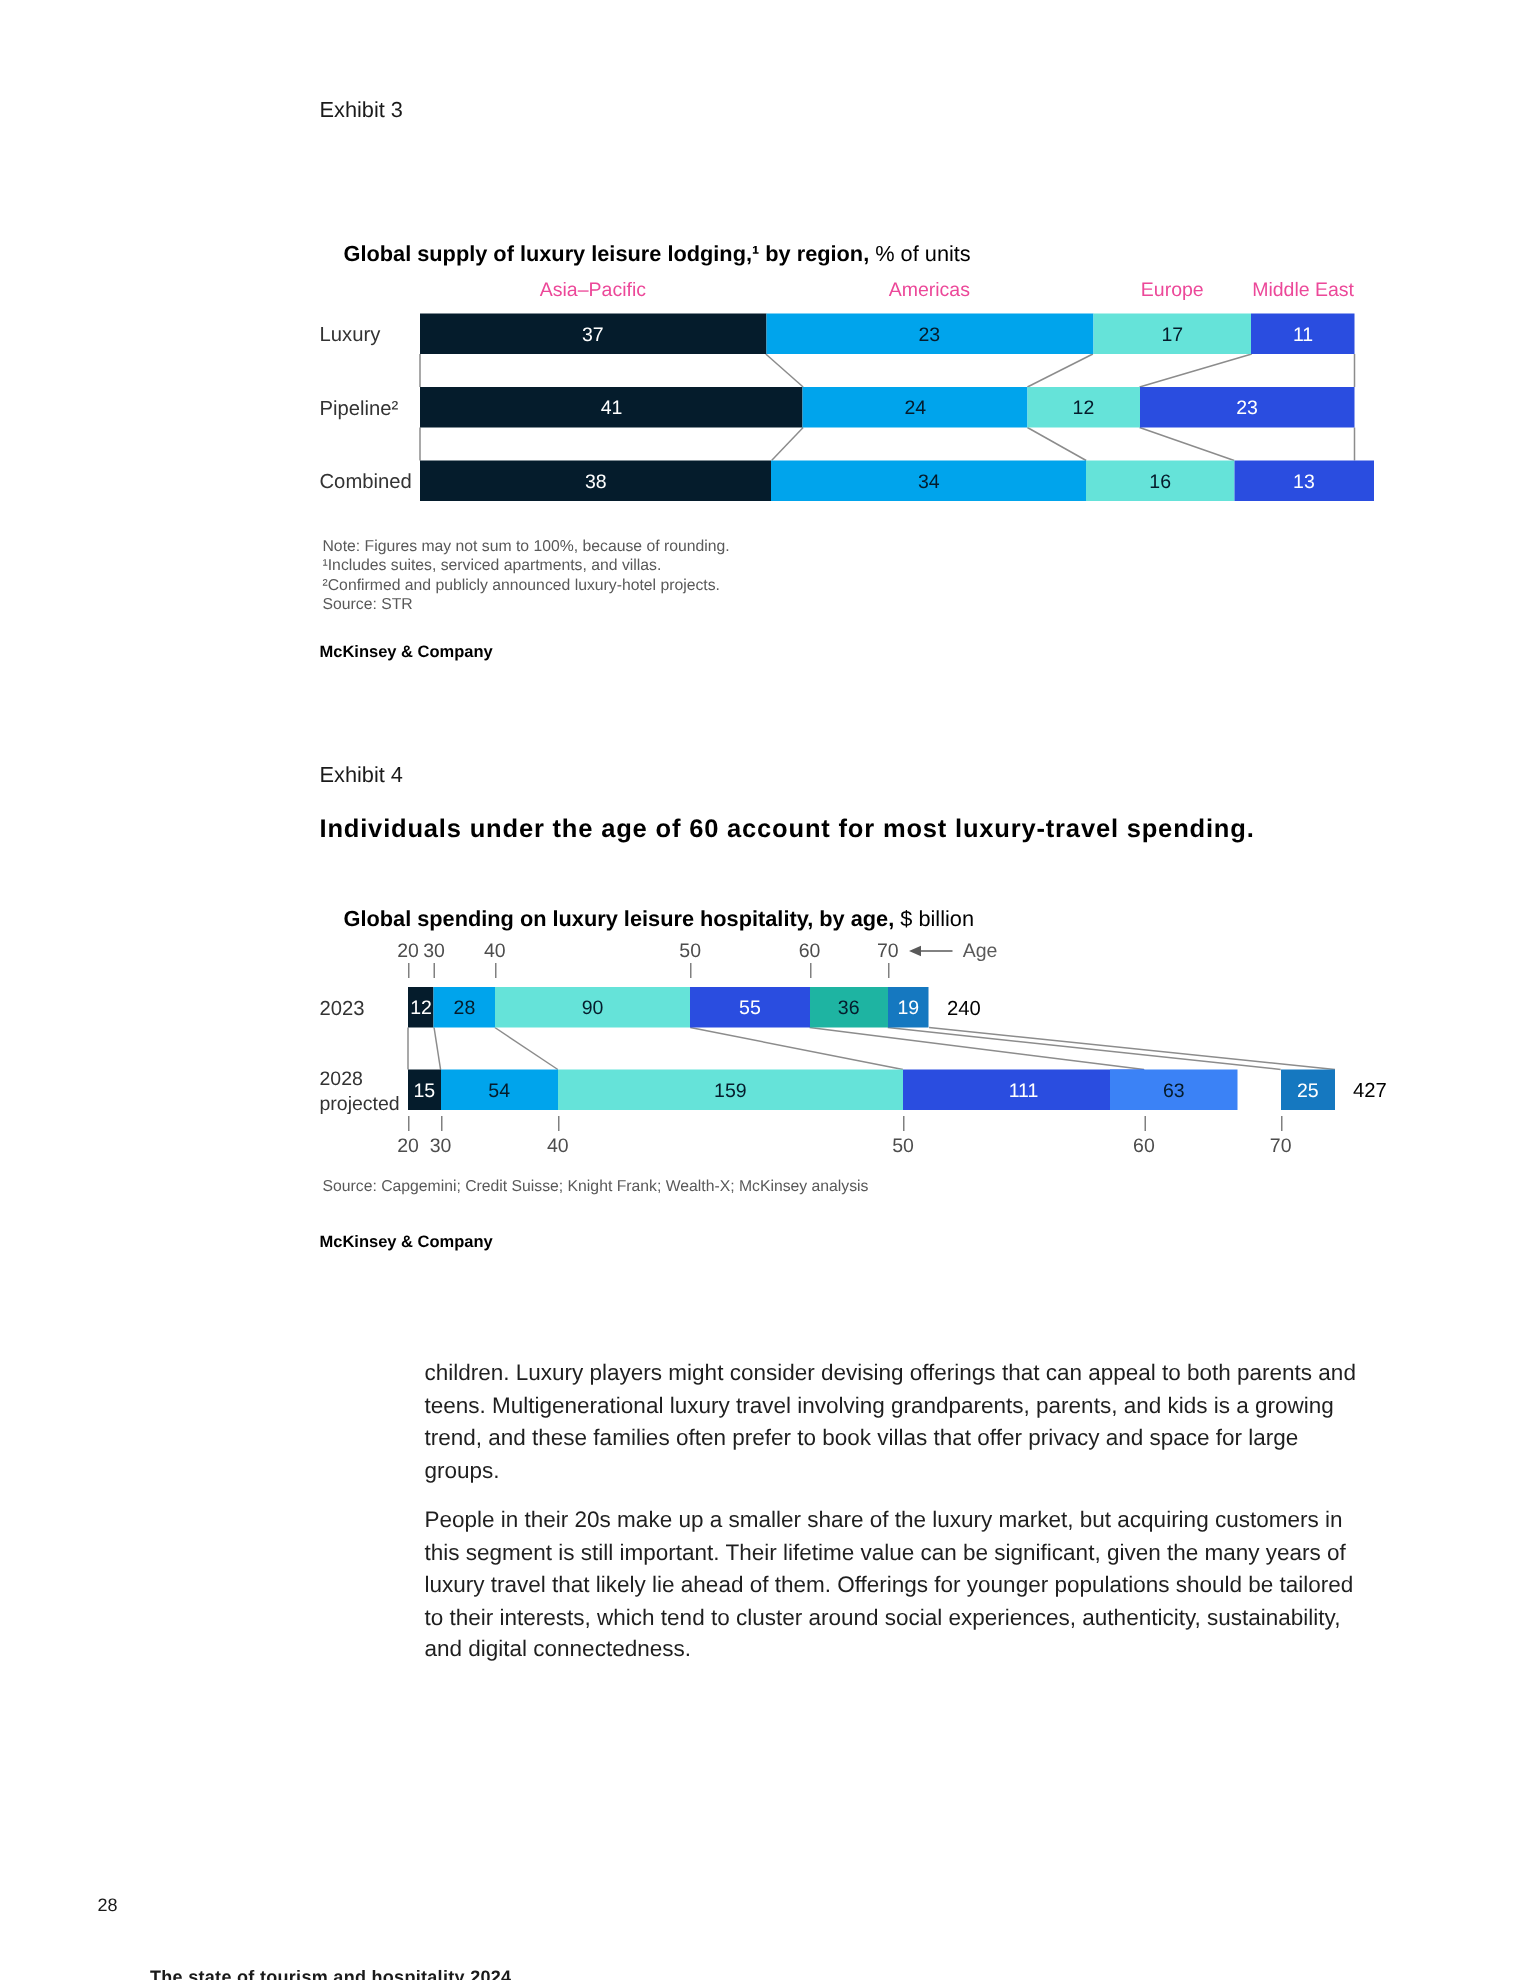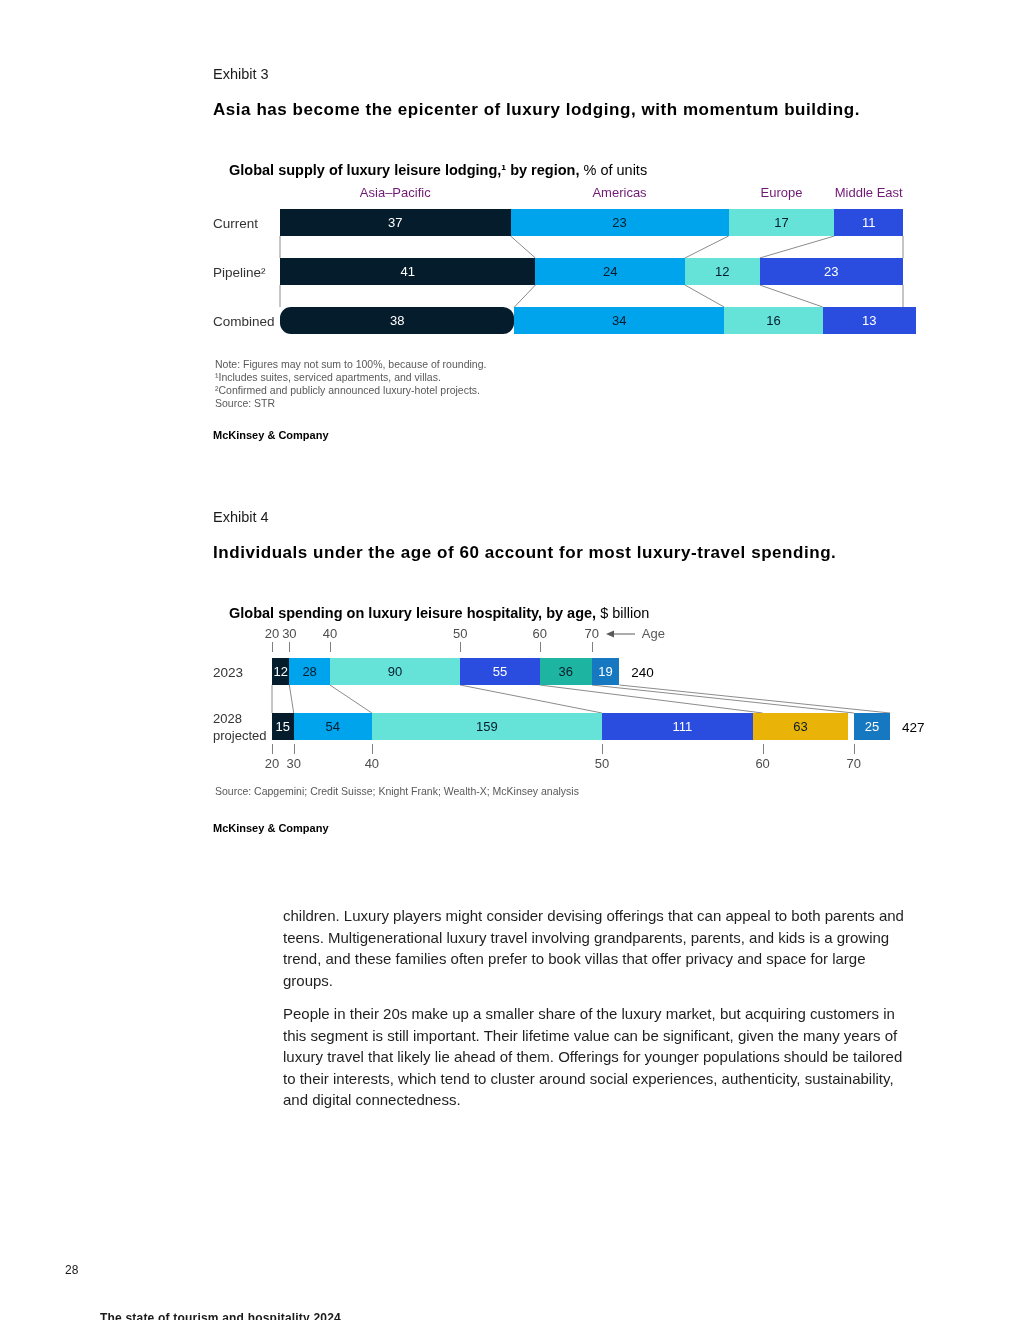--- a/index.html
+++ b/index.html
@@ -4,21 +4,21 @@
 <style>
   html,body{margin:0;padding:0;background:#ffffff;}
   body{font-family:"Liberation Sans", sans-serif; color:#000;}
   .page{position:relative;width:1020px;height:1320px;background:#fff;overflow:hidden;}
 
   .eyebrow{position:absolute;left:213px;font-size:14.5px;color:#1a1a1a;}
   .ex-title{position:absolute;left:213px;margin:0;font-size:17px;font-weight:bold;letter-spacing:0.55px;color:#000;white-space:nowrap;}
   .ex-subtitle{position:absolute;left:213px;margin:16px;font-size:14.5px;color:#000;white-space:nowrap;}
   .ex-subtitle .b{font-weight:bold;}
   .chart{position:absolute;left:213px;}
-  .col-header{position:absolute;top:2px;transform:translateX(-50%);font-size:13px;color:#701a75;white-space:nowrap;}
+  .col-header{position:absolute;top:2px;transform:translateX(-50%);font-size:13px;color:#ec4899;white-space:nowrap;}
   .row-label{position:absolute;left:0;transform:translateY(-50%);font-size:13.5px;color:#333;white-space:pre-line;}
   .row-label.two-line{transform:none;line-height:17px;font-size:13px;}
   .seg{position:absolute;display:flex;align-items:center;justify-content:center;font-size:13px;box-sizing:border-box;}
   .connector-svg{position:absolute;left:0;top:0;pointer-events:none;}
   .connector-svg line{stroke:#8c8c8c;stroke-width:1;}
   .tick{position:absolute;width:1px;height:10px;background:#808080;}
   .tick-label{position:absolute;transform:translateX(-50%);font-size:13px;color:#4d4d4d;}
   .total-label{position:absolute;font-size:13.5px;color:#000;}
   .age-axis{position:absolute;display:flex;align-items:center;gap:6px;font-size:13px;color:#595959;}
   .notes{position:absolute;left:215px;font-size:10.5px;line-height:13px;color:#595959;}
@@ -27,52 +27,51 @@
   .bodytext p{margin:0 0 12px 0;}
   .footer-num{position:absolute;left:65px;top:1263px;font-size:12px;color:#1a1a1a;}
   .footer-title{position:absolute;left:100px;top:1263px;font-size:12px;font-weight:bold;color:#1a1a1a;letter-spacing:0.2px;margin-top:48px;}
 </style>
 </head>
 <body>
 
 <div class="page">
 
   <div class="eyebrow" style="top:66px">Exhibit 3</div>
-  <h2 class="ex-title" style="top:100px">Asia has become the epicenter of luxury lodging, with momentum building.</h2>
   <p class="ex-subtitle" style="top:146px"><span class="b">Global supply of luxury leisure lodging,¹ by region,</span><span> % of units</span></p>
 
   <div id="chart1" class="chart" style="top:183px;width:707px;height:152px">
       <svg class="connector-svg" width="707" height="152">
         <line x1="67" y1="53" x2="67" y2="75"></line>
         <line x1="297.51" y1="53" x2="322.42999999999995" y2="75"></line>
         <line x1="515.56" y1="53" x2="471.95" y2="75"></line>
         <line x1="621.47" y1="53" x2="546.71" y2="75"></line>
         <line x1="690" y1="53" x2="690" y2="75"></line>
         <line x1="67" y1="102" x2="67" y2="124"></line>
         <line x1="322.42999999999995" y1="102" x2="301.3960396039604" y2="124"></line>
         <line x1="471.95" y1="102" x2="511.1188118811881" y2="124"></line>
         <line x1="546.71" y1="102" x2="609.8118811881188" y2="124"></line>
         <line x1="690" y1="102" x2="690" y2="124"></line>
       </svg>
       <div class="col-header" style="left: 182.255px;">Asia–Pacific</div>
       <div class="col-header" style="left: 406.535px;">Americas</div>
       <div class="col-header" style="left: 568.515px;">Europe</div>
       <div class="col-header" style="left: 655.735px;">Middle East</div>
-      <div class="row-label" style="top: 39.5px;">Current</div>
+      <div class="row-label" style="top: 39.5px;">Luxury</div>
       <div class="seg" style="left: 67px; top: 26px; width: 230.51px; height: 27px; background: rgb(5, 28, 44); color: rgb(255, 255, 255);">37</div>
       <div class="seg" style="left: 297.51px; top: 26px; width: 218.05px; height: 27px; background: rgb(0, 164, 236); color: rgb(5, 28, 44);">23</div>
       <div class="seg" style="left: 515.56px; top: 26px; width: 105.91px; height: 27px; background: rgb(101, 227, 217); color: rgb(5, 28, 44);">17</div>
       <div class="seg" style="left: 621.47px; top: 26px; width: 68.53px; height: 27px; background: rgb(42, 77, 224); color: rgb(255, 255, 255);">11</div>
       <div class="row-label" style="top: 88.5px;">Pipeline²</div>
       <div class="seg" style="left: 67px; top: 75px; width: 255.43px; height: 27px; background: rgb(5, 28, 44); color: rgb(255, 255, 255);">41</div>
       <div class="seg" style="left: 322.43px; top: 75px; width: 149.52px; height: 27px; background: rgb(0, 164, 236); color: rgb(5, 28, 44);">24</div>
       <div class="seg" style="left: 471.95px; top: 75px; width: 74.76px; height: 27px; background: rgb(101, 227, 217); color: rgb(5, 28, 44);">12</div>
       <div class="seg" style="left: 546.71px; top: 75px; width: 143.29px; height: 27px; background: rgb(42, 77, 224); color: rgb(255, 255, 255);">23</div>
       <div class="row-label" style="top: 137.5px;">Combined</div>
-      <div class="seg" style="left: 67px; top: 124px; width: 234.396px; height: 27px; background: rgb(5, 28, 44); color: rgb(255, 255, 255); border-radius: 11px;">38</div>
+      <div class="seg" style="left: 67px; top: 124px; width: 234.396px; height: 27px; background: rgb(5, 28, 44); color: rgb(255, 255, 255);">38</div>
       <div class="seg" style="left: 301.396px; top: 124px; width: 209.723px; height: 27px; background: rgb(0, 164, 236); color: rgb(5, 28, 44);">34</div>
       <div class="seg" style="left: 511.119px; top: 124px; width: 98.6931px; height: 27px; background: rgb(101, 227, 217); color: rgb(5, 28, 44);">16</div>
       <div class="seg" style="left: 609.812px; top: 124px; width: 93px; height: 27px; background: rgb(42, 77, 224); color: rgb(255, 255, 255);">13</div>
     </div>
 
   <div class="notes" style="top:358px">
     <div>Note: Figures may not sum to 100%, because of rounding.</div>
     <div>¹Includes suites, serviced apartments, and villas.</div>
     <div>²Confirmed and publicly announced luxury-hotel projects.</div>
     <div>Source: STR</div>
@@ -119,21 +118,21 @@
       <div class="seg" style="left: 247.15px; top: 33px; width: 79.6019px; height: 27px; background: rgb(42, 77, 224); color: rgb(255, 255, 255);">55</div>
       <div class="seg" style="left: 326.752px; top: 33px; width: 52.103px; height: 27px; background: rgb(30, 180, 162); color: rgb(5, 28, 44);">36</div>
       <div class="seg" style="left: 378.855px; top: 33px; width: 27.4988px; height: 27px; background: rgb(21, 120, 192); color: rgb(255, 255, 255);">19</div>
       <div class="total-label" style="left: 418.354px; top: 46.5px; transform: translateY(-50%);">240</div>
       <div class="row-label two-line" style="top: 85px;">2028
 projected</div>
       <div class="seg" style="left: 59px; top: 88px; width: 21.7096px; height: 27px; background: rgb(5, 28, 44); color: rgb(255, 255, 255);">15</div>
       <div class="seg" style="left: 80.7096px; top: 88px; width: 78.1546px; height: 27px; background: rgb(0, 164, 236); color: rgb(5, 28, 44);">54</div>
       <div class="seg" style="left: 158.864px; top: 88px; width: 230.122px; height: 27px; background: rgb(101, 227, 217); color: rgb(5, 28, 44);">159</div>
       <div class="seg" style="left: 388.986px; top: 88px; width: 160.651px; height: 27px; background: rgb(42, 77, 224); color: rgb(255, 255, 255);">111</div>
-      <div class="seg" style="left: 540px; top: 88px; width: 95px; height: 27px; background: #eab308; color: rgb(5, 28, 44);">63</div>
+      <div class="seg" style="left: 527px; top: 88px; width: 85px; height: 27px; background: #3b82f6; color: rgb(5, 28, 44);">63</div>
       <div class="seg" style="left: 640.817px; top: 88px; width: 36.1827px; height: 27px; background: rgb(21, 120, 192); color: rgb(255, 255, 255);">25</div>
       <div class="total-label" style="left: 689px; top: 101.5px; transform: translateY(-50%);">427</div>
       <div class="tick" style="left: 59px; top: 119px;"></div>
       <div class="tick-label" style="left: 59px; top: 131px;">20</div>
       <div class="tick" style="left: 80.7096px; top: 119px;"></div>
       <div class="tick-label" style="left: 80.7096px; top: 131px;">30</div>
       <div class="tick" style="left: 158.864px; top: 119px;"></div>
       <div class="tick-label" style="left: 158.864px; top: 131px;">40</div>
       <div class="tick" style="left: 388.986px; top: 119px;"></div>
       <div class="tick-label" style="left: 388.986px; top: 131px;">50</div>

